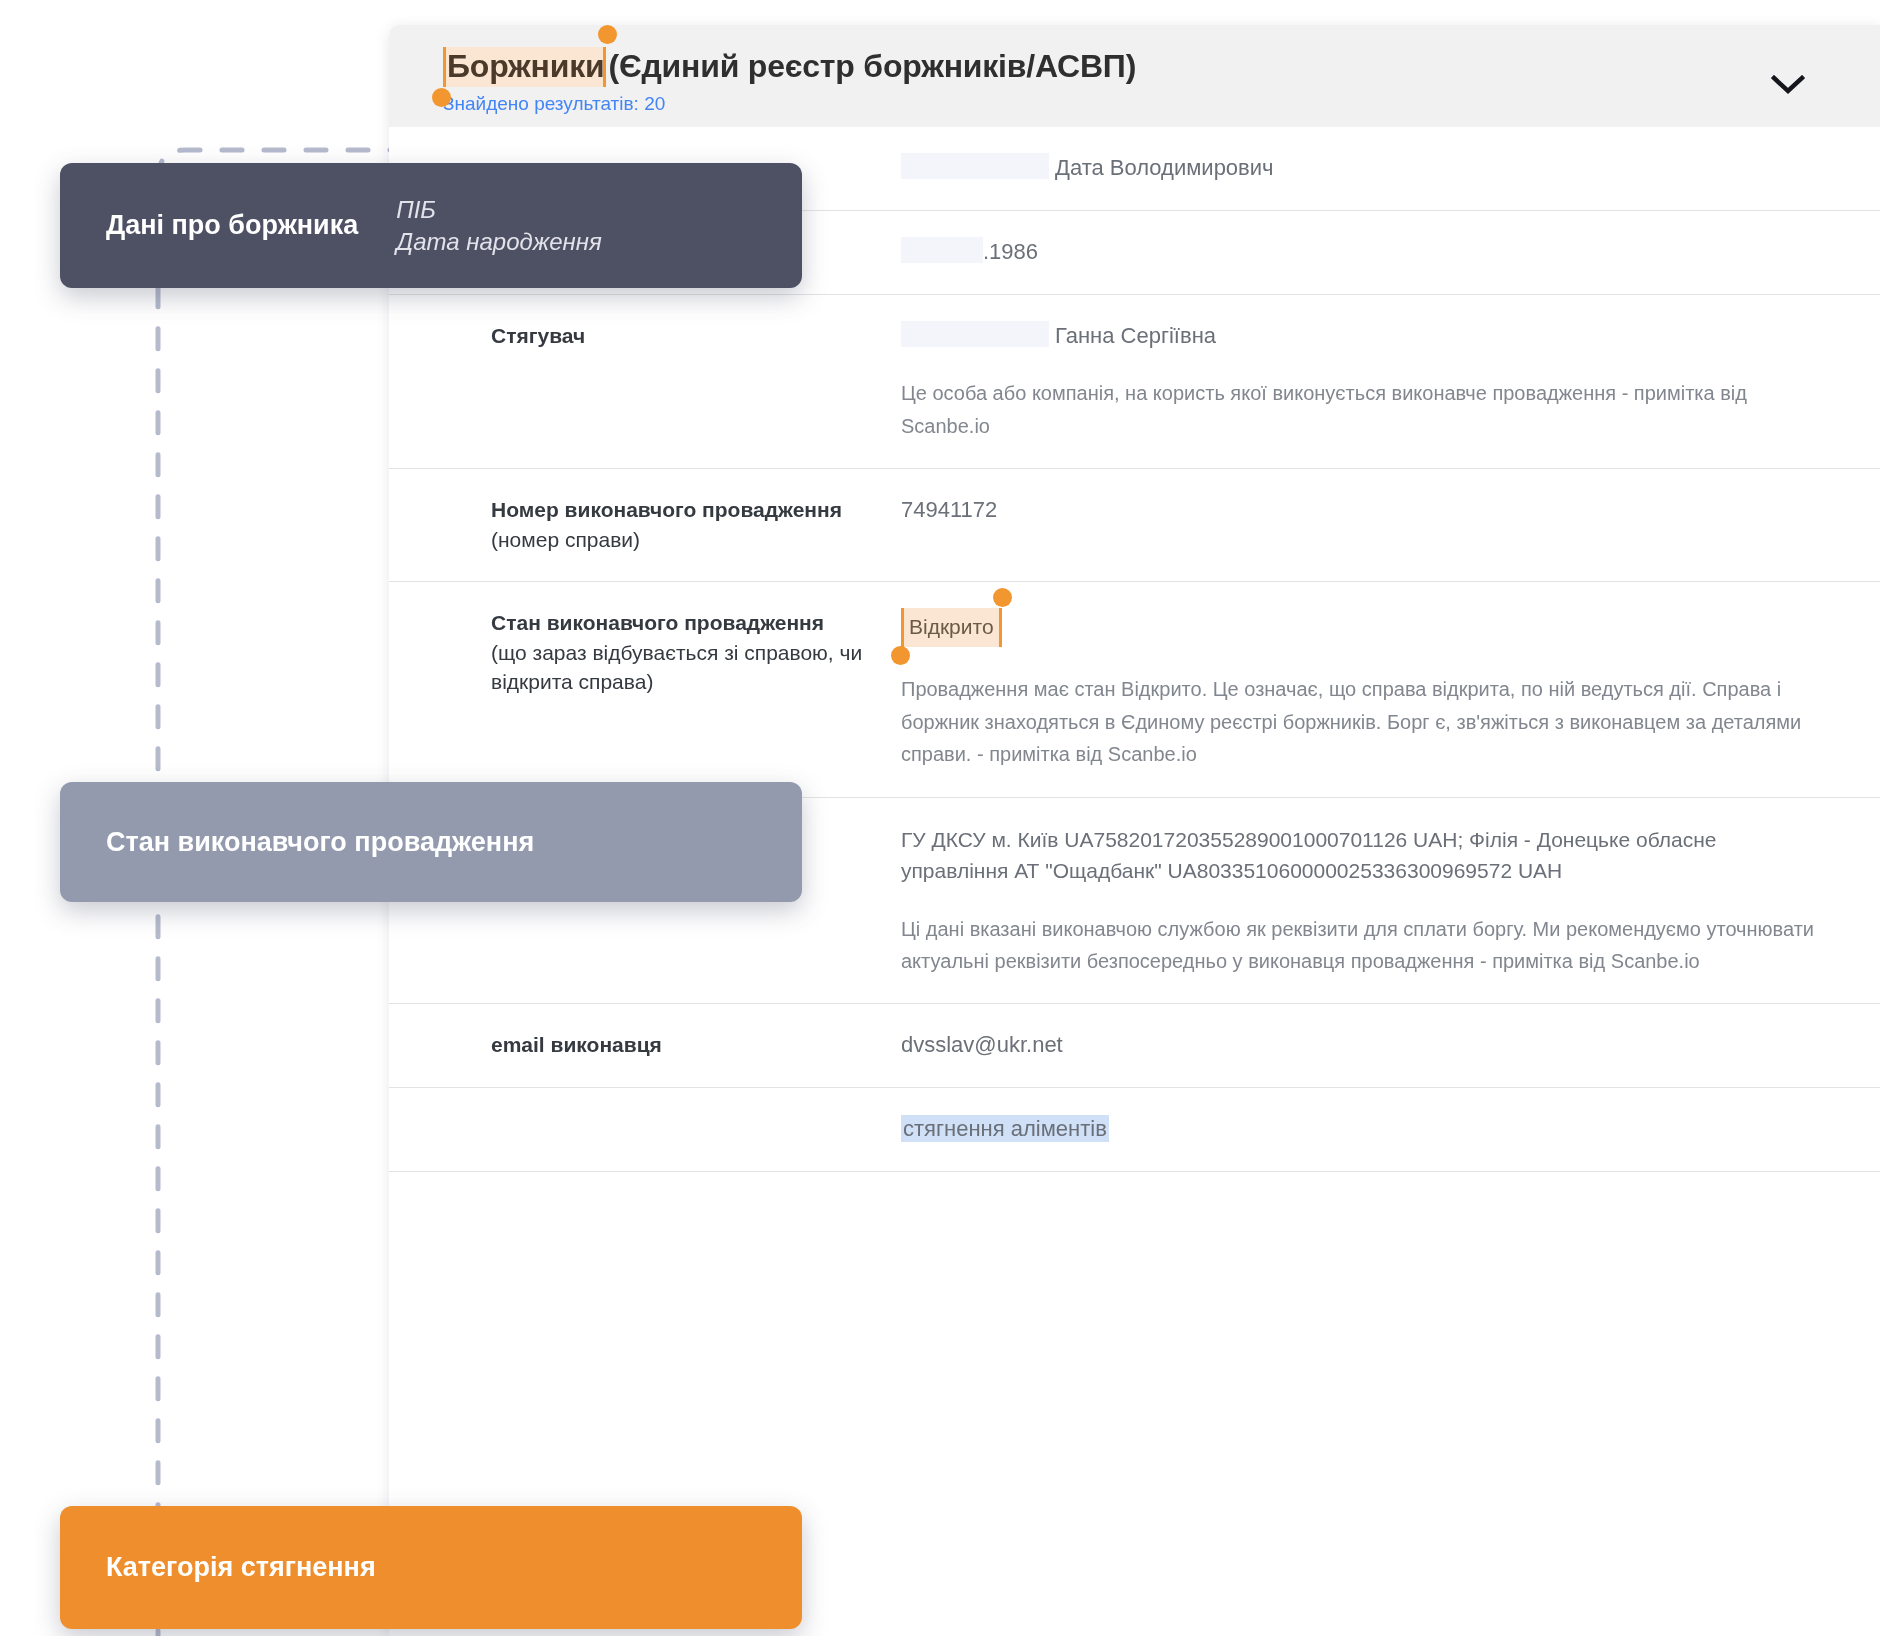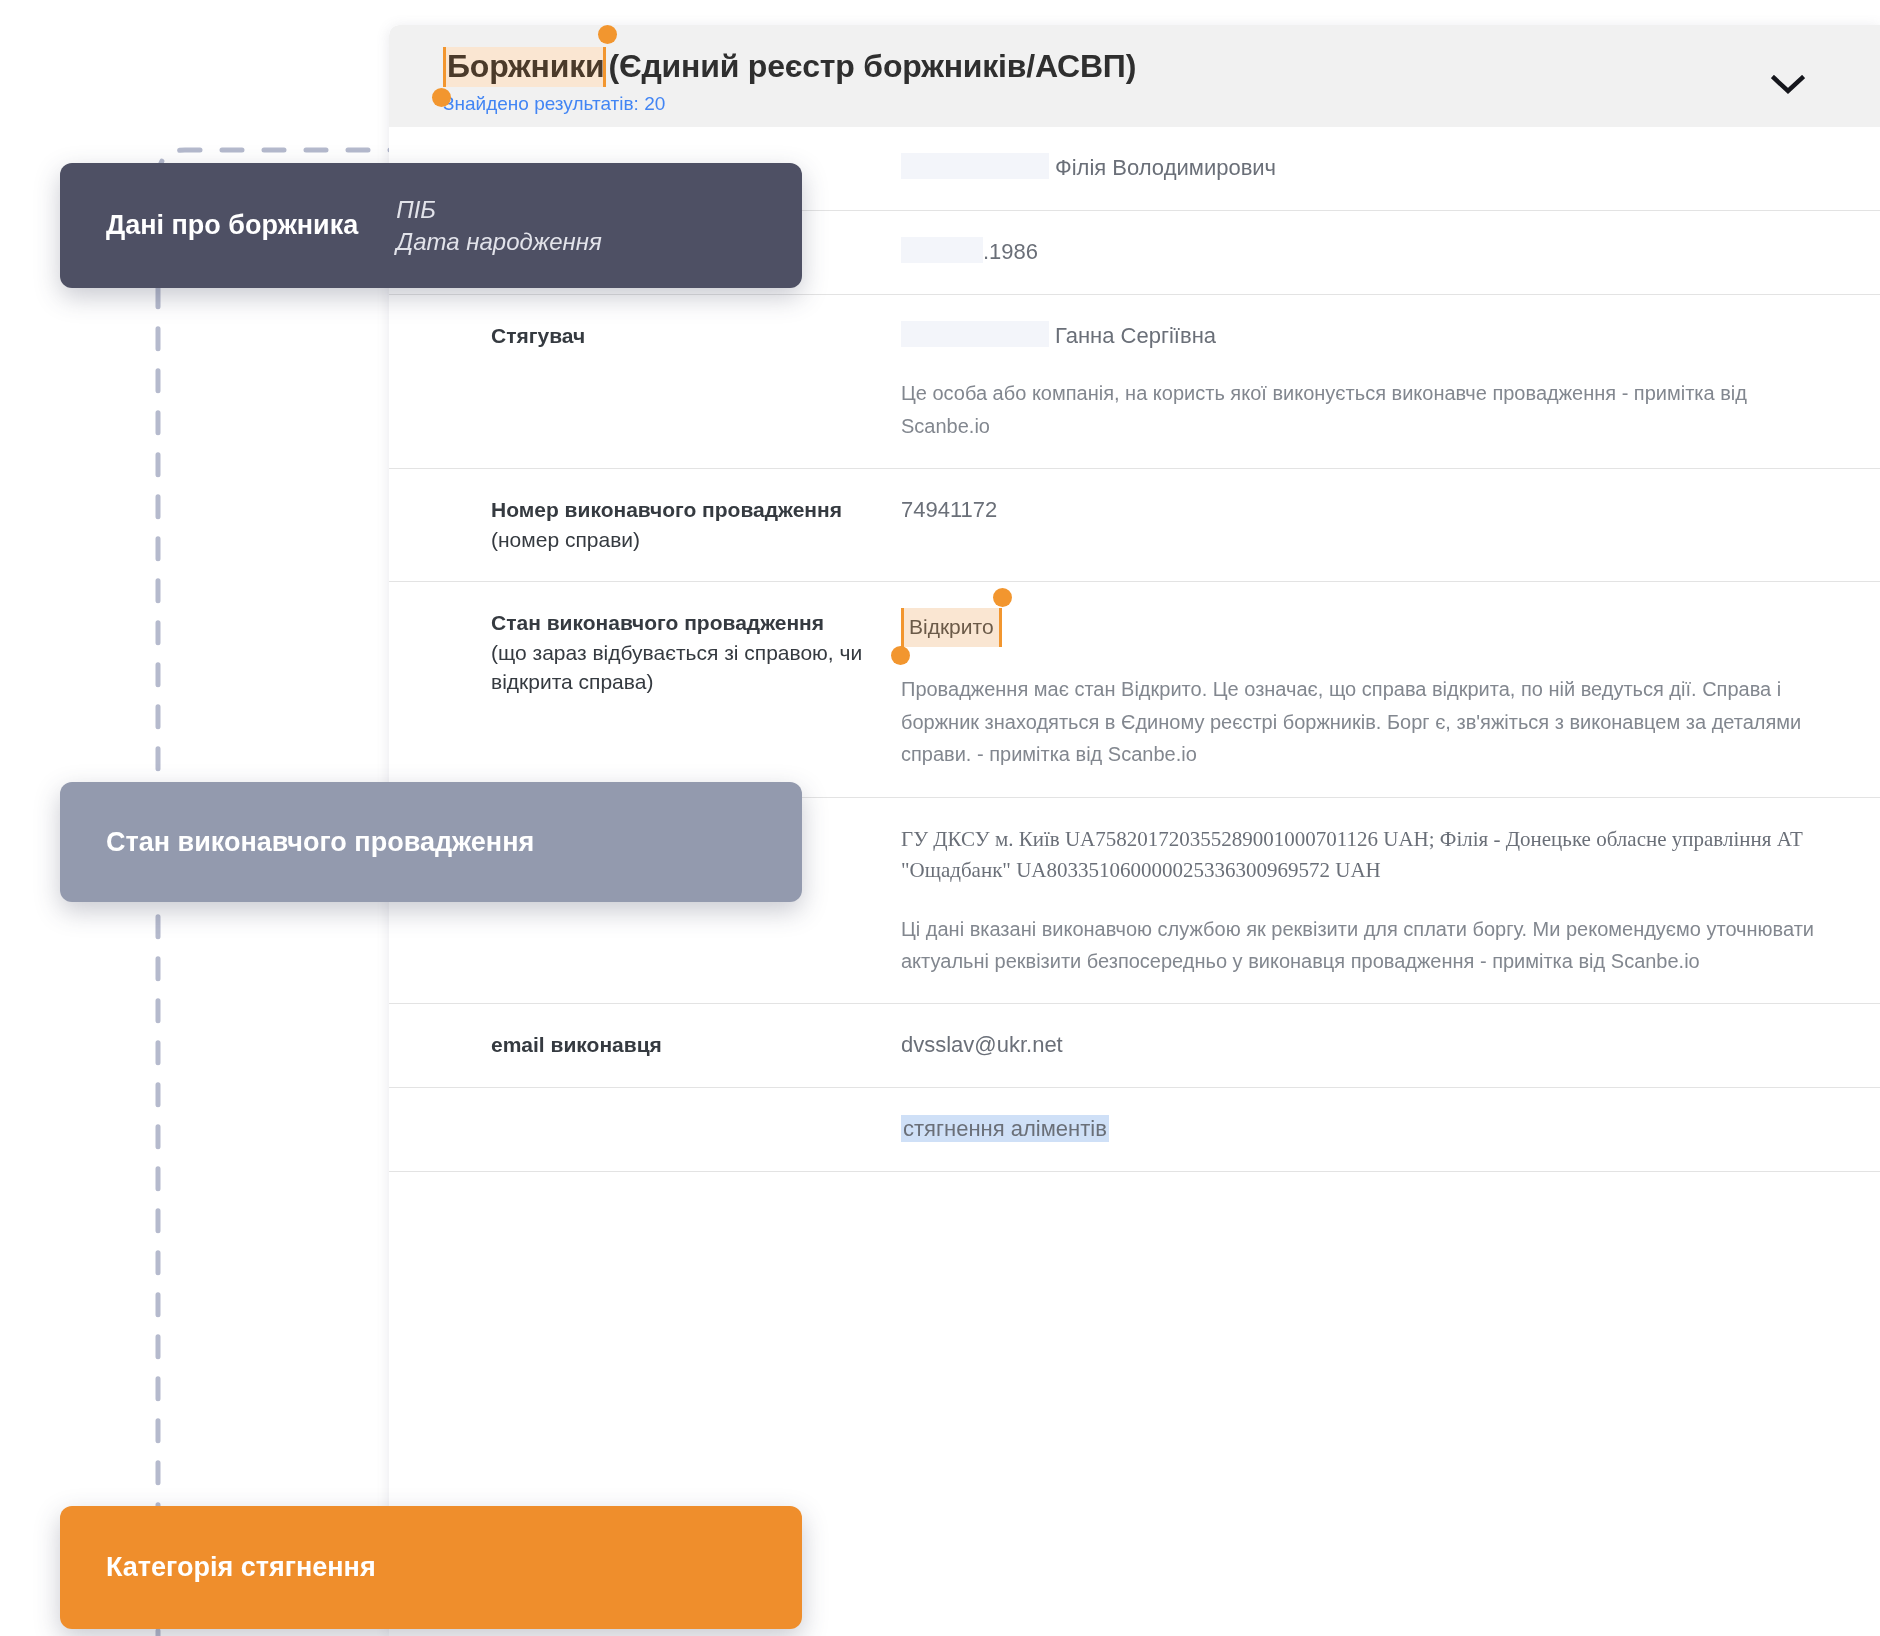--- a/index.html
+++ b/index.html
@@ -100,21 +100,21 @@
   .val-main{color:#6a6f78;font-size:22px;line-height:1.4;}
   .redact{
     display:inline-block;width:148px;height:26px;
     background:#f3f5fa;vertical-align:-4px;margin-right:6px;
   }
   .redact.sm{width:82px;margin-right:0;}
   .note{
     margin-top:26px;
     color:#82878f;font-size:20px;line-height:1.62;max-width:1150px;
   }
-  .req-lines{font-size:21px;line-height:1.5;color:#6a6f78;max-width:1010px;font-family:Liberation Serif, serif;}
+  .req-lines{font-size:21px;line-height:1.5;color:#6a6f78;max-width:1010px;}
   .state-chip{
     display:inline-block;position:relative;
     background:#fae6d2;color:#6b5a48;
     font-size:21px;padding:4px 8px 5px 8px;
     box-shadow:inset 3px 0 0 #f2962f, inset -3px 0 0 #f2962f;
   }
   .state-chip .dot-tr,.state-chip .dot-bl{
     position:absolute;width:19px;height:19px;border-radius:50%;background:#f2962f;
   }
   .state-chip .dot-tr{right:-10px;top:-20px;}
@@ -174,21 +174,21 @@
     </svg>
   </div>
 
   <div class="rows">
 
     <div class="row">
       <div class="row-label">
         <b></b>
       </div>
       <div class="row-value">
-        <div class="val-main"><span class="redact"></span><span>Філія Володимирович</span></div>
+        <div class="val-main"><span class="redact"></span><span>Дата Володимирович</span></div>
       </div>
     </div>
 
     <div class="row">
       <div class="row-label">
         <b>Дата народження боржника</b>
       </div>
       <div class="row-value">
         <div class="val-main"><span class="redact sm"></span><span>.1986</span></div>
       </div>

